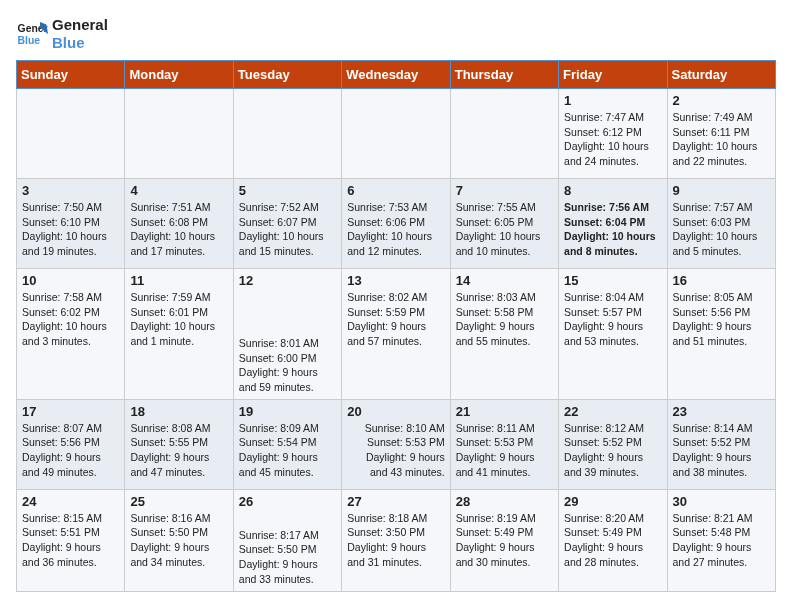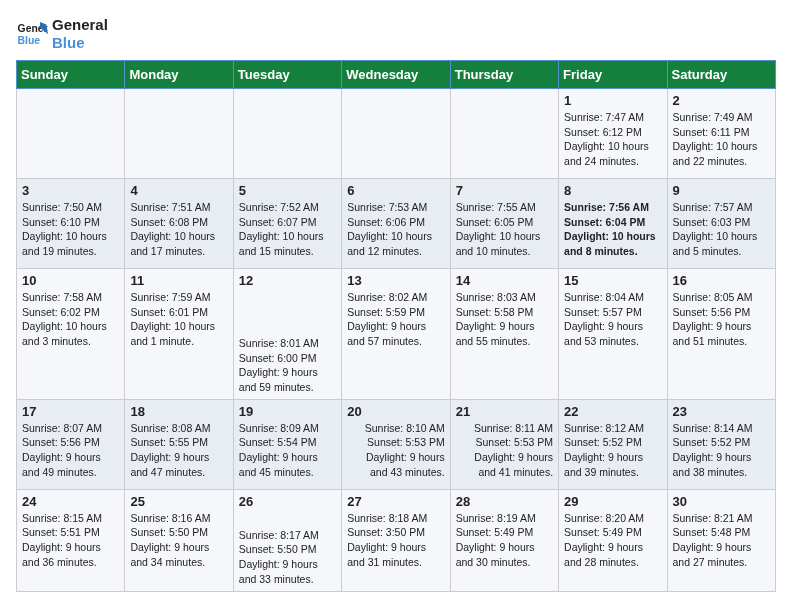--- a/index.html
+++ b/index.html
@@ -35,21 +35,21 @@
     }
     .location-title {
       font-size: 15px;
       color: #444;
     }
     table {
       width: 100%;
       border-collapse: collapse;
     }
     thead th {
-      background: #15803d;
+      background: #c2410c;
       color: #fff;
       font-size: 13px;
       padding: 6px 4px;
       text-align: left;
       border: 1px solid #5590cc;
       margin-top: 36px;
     }
     tbody td {
       border: 1px solid #ccc;
       vertical-align: top;
@@ -240,21 +240,21 @@
 Daylight: 9 hours and 45 minutes.</div>
         </td>
         <td>
           <span class="day-number">20</span>
           <div class="day-info" style="white-space: pre-line; text-align: right;">Sunrise: 8:10 AM
 Sunset: 5:53 PM
 Daylight: 9 hours and 43 minutes.</div>
         </td>
         <td>
           <span class="day-number">21</span>
-          <div class="day-info" style="white-space: pre-line; text-align: right;">Sunrise: 8:11 AM
+          <div class="day-info" style="white-space: pre-line;">Sunrise: 8:11 AM
 Sunset: 5:53 PM
 Daylight: 9 hours and 41 minutes.</div>
         </td>
         <td>
           <span class="day-number">22</span>
           <div class="day-info" style="white-space: pre-line;">Sunrise: 8:12 AM
 Sunset: 5:52 PM
 Daylight: 9 hours and 39 minutes.</div>
         </td>
         <td>

